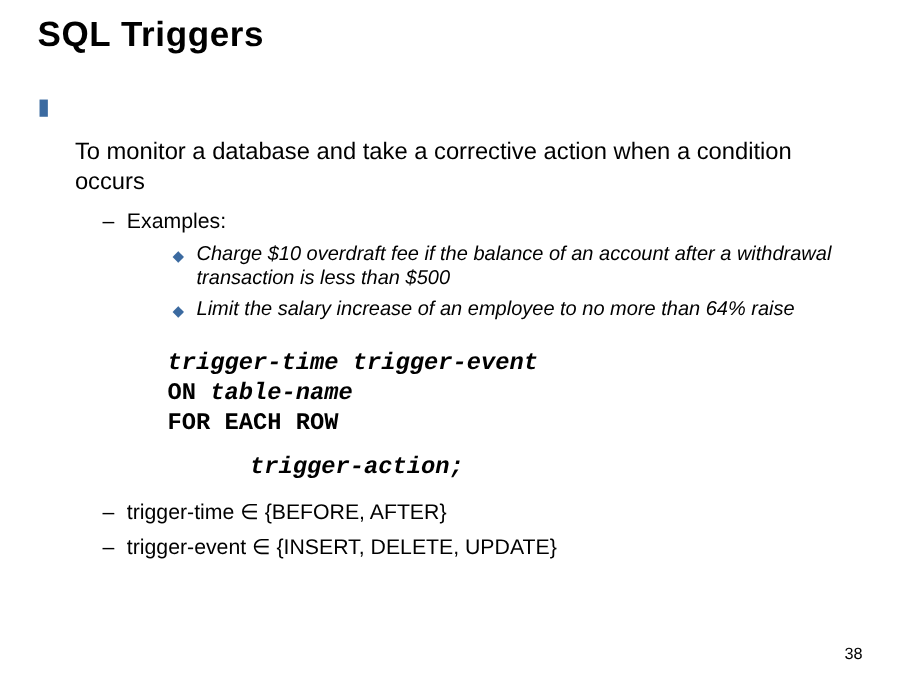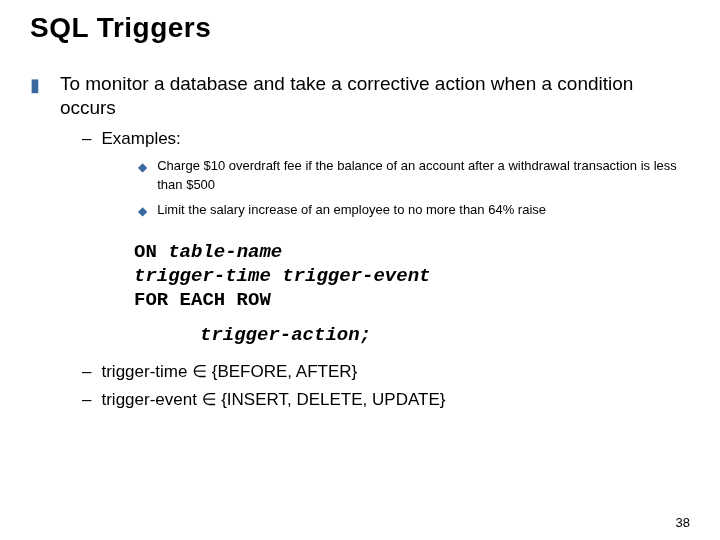--- a/index.html
+++ b/index.html
@@ -1,27 +1,27 @@
 <!DOCTYPE html>
 <html><head>
 <meta charset="utf-8">
 <style>
   * { margin: 0; padding: 0; box-sizing: border-box; }
   html, body { width: 720px; height: 540px; background: #fff; font-family: Arial, Helvetica, sans-serif; color: #000; }
   .slide { width: 720px; height: 540px; padding: 12px 30px 0 30px; position: relative; }
   .title { font-size: 28px; font-weight: bold; font-family: Verdana, Arial, sans-serif; letter-spacing: 0.5px; margin-bottom: 28px; }
   .lvl1 { display: flex; gap: 20px; margin-bottom: 8px; }
   .lvl1-bullet { color: #3b6aa0; font-size: 18px; line-height: 24px; margin-top: 1px; }
-  .lvl1-text { font-size: 19px; line-height: 24px; flex: 1; }
+  .lvl1-text { font-size: 19px; line-height: 24px; flex: 1; margin-top: 38px; }
   .lvl2 { display: flex; gap: 10px; margin-left: 52px; margin-top: 6px; margin-bottom: 2px; }
   .lvl2-bullet { font-size: 17px; line-height: 22px; }
   .lvl2-text { font-size: 17px; line-height: 22px; }
   .lvl3 { display: flex; gap: 10px; margin-left: 108px; margin-top: 6px; }
   .lvl3-bullet { color: #3b6aa0; font-size: 12px; line-height: 18px; margin-top: 2px; }
-  .lvl3-text { font-size: 13px; line-height: 19px; flex: 1; }
+  .lvl3-text { font-size: 16px; line-height: 19px; flex: 1; font-style: italic; }
   .codeblock { font-family: "Courier New", Courier, monospace; font-size: 19px; font-weight: bold; margin-top: 20px; margin-bottom: 14px; line-height: 24px; }
   .codeblock .l0 { margin-left: 52px; white-space: pre; }
   .codeblock .l1 { margin-left: 104px; white-space: pre; }
   .codeblock .l2 { margin-left: 170px; white-space: pre; margin-top: 11px; }
   .italic { font-style: italic; }
   .pagenum { position: absolute; bottom: 10px; right: 30px; font-size: 13px; font-family: Arial, sans-serif; }
   .set-line { display: flex; gap: 10px; margin-left: 52px; margin-top: 6px; }
   .set-bullet { font-size: 17px; line-height: 22px; }
   .set-text { font-size: 17px; line-height: 22px; }
 </style>
@@ -46,22 +46,22 @@
     <span class="lvl3-bullet">◆</span>
     <span class="lvl3-text">Charge $10 overdraft fee if the balance of an account after a withdrawal transaction is less than $500</span>
   </div>
 
   <div class="lvl3">
     <span class="lvl3-bullet">◆</span>
     <span class="lvl3-text">Limit the salary increase of an employee to no more than 64% raise</span>
   </div>
 
   <div class="codeblock">
+    <div class="l1 italic">trigger-time trigger-event</div>
     <div class="l1"><span>ON </span><span class="italic">table-name</span></div>
-    <div class="l1 italic">trigger-time trigger-event</div>
     <div class="l1">FOR EACH ROW</div>
     <div class="l2 italic">trigger-action;</div>
   </div>
 
   <div class="set-line">
     <span class="set-bullet">–</span>
     <span class="set-text"><span>trigger-time</span> ∈ <span>{BEFORE, AFTER}</span></span>
   </div>
 
   <div class="set-line">

